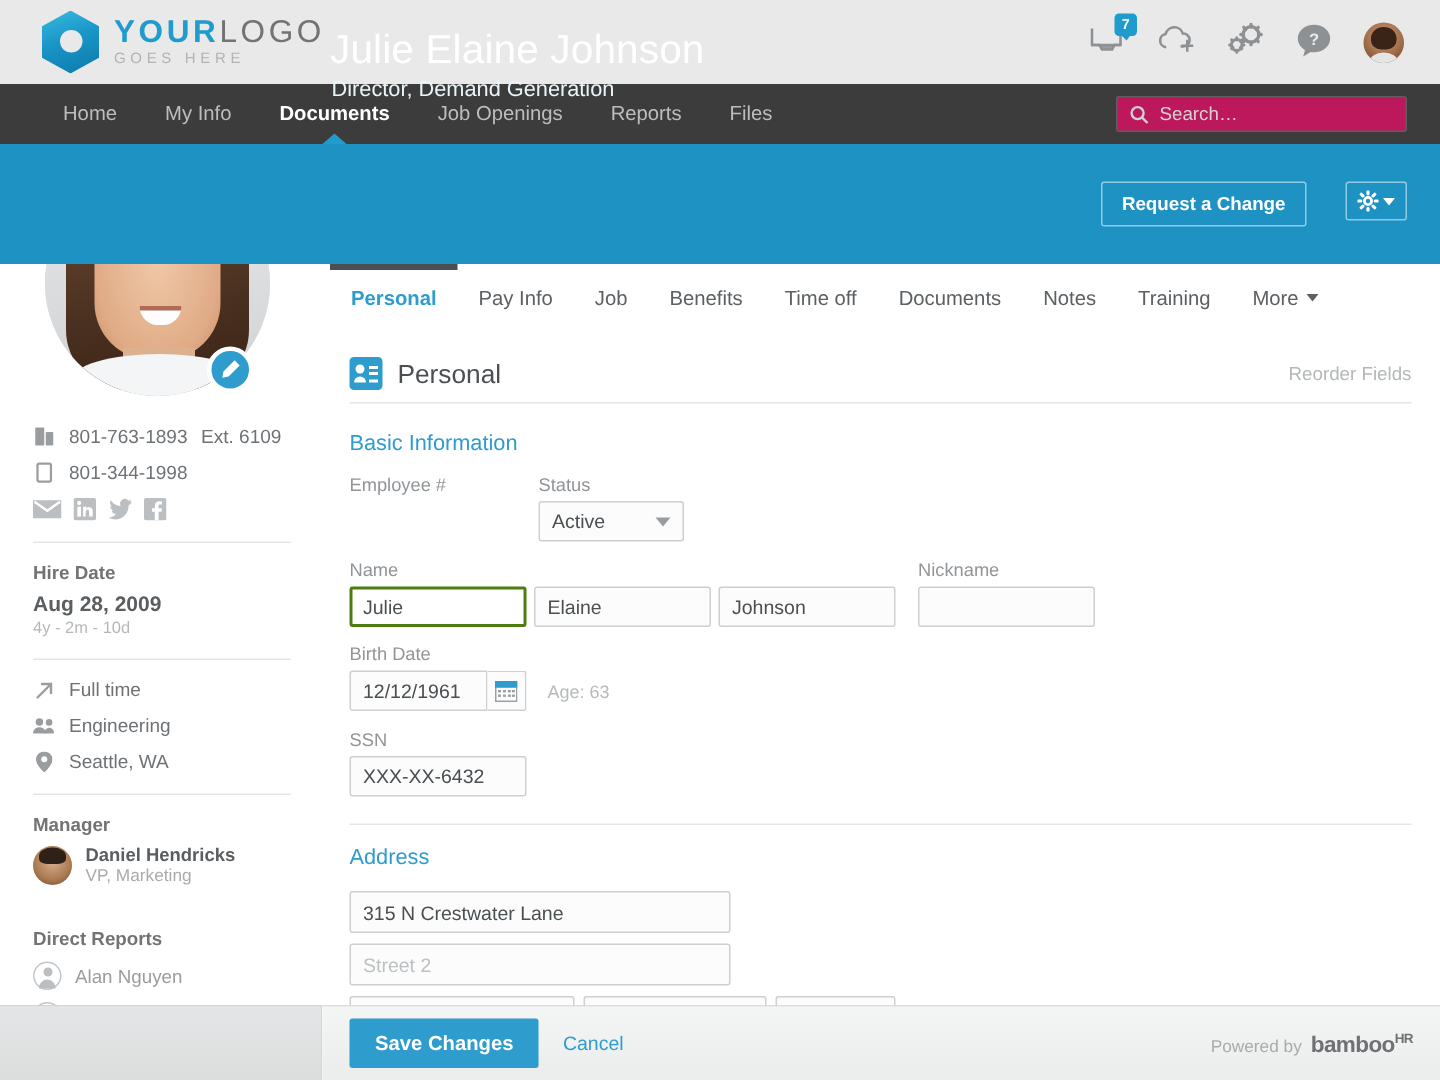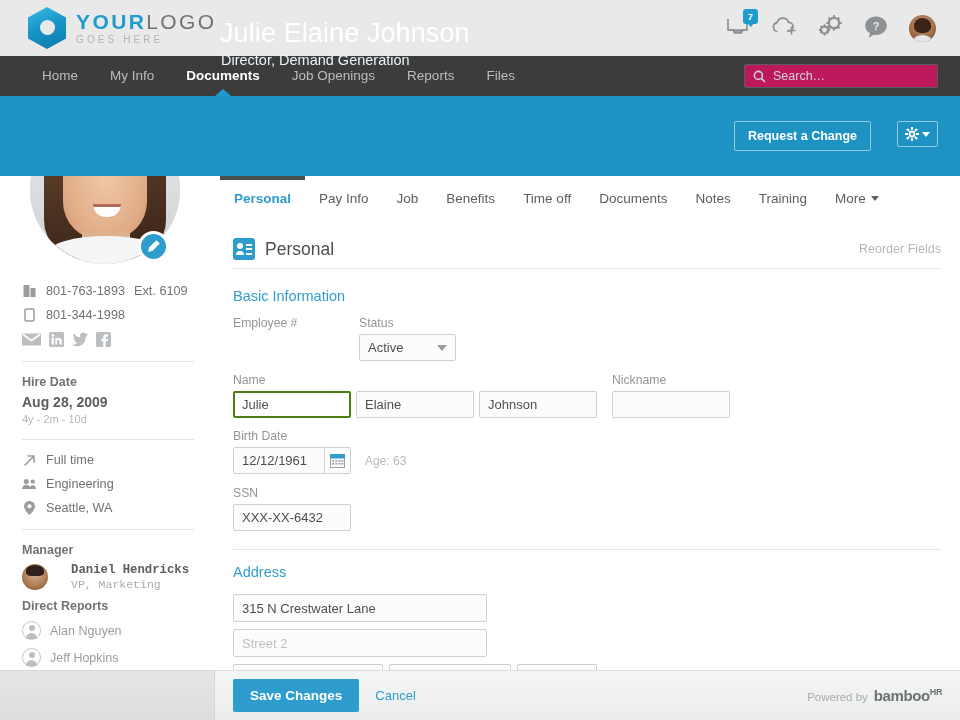--- a/index.html
+++ b/index.html
@@ -174,21 +174,21 @@
     display: flex; align-items: center; gap: 9px;
     font-size: 12.7px; color: #6e7275; margin-bottom: 10px;
   }
   .sb-row .ic { color: #9a9d9f; display: flex; width: 15px; justify-content: center; }
   .social-row { display: flex; gap: 8px; margin-top: 5px; margin-bottom: 2px; }
   .social-row span { color: #bcbfc1; cursor: pointer; display: flex; }
   .hr { height: 1px; background: #e4e5e6; margin: 14px 0 13px 0; }
   .sb-head { color: #737373; font-size: 12.5px; font-weight: bold; margin-bottom: 5px; }
   .sb-strong { color: #5a5e61; font-size: 14px; font-weight: bold; }
   .sb-sub { color: #b5b8ba; font-size: 11px; margin-top: 3px; }
-  .mgr { display: flex; align-items: center; gap: 23px; margin-top: 6px; margin-bottom: 8px; font-family: Liberation Mono, monospace; }
+  .mgr { display: flex; align-items: center; gap: 9px; margin-top: 6px; margin-bottom: 29px; }
   .mgr-av {
     width: 26px; height: 26px; border-radius: 50%;
     background: radial-gradient(circle at 50% 40%, #d8ae8c 0%, #a97a52 60%, #6d4425 100%);
     position: relative; overflow: hidden; flex: none;
   }
   .mgr-av::before {
     content: ""; position: absolute; left: 4px; top: 1px; width: 18px; height: 11px;
     background: #2f2119; border-radius: 50% 50% 30% 30%;
   }
   .mgr-name { font-size: 12.3px; font-weight: bold; color: #5a5e61; line-height: 1.25; }

